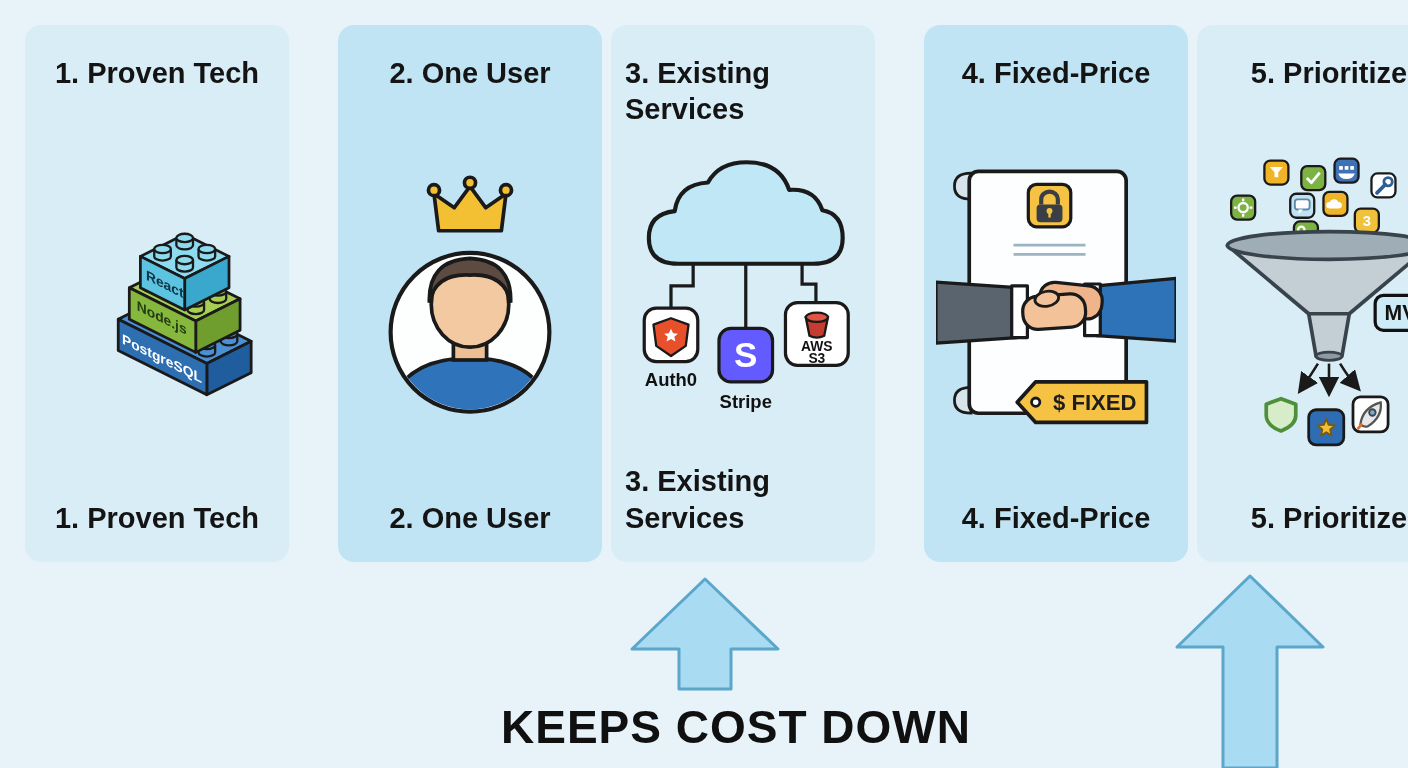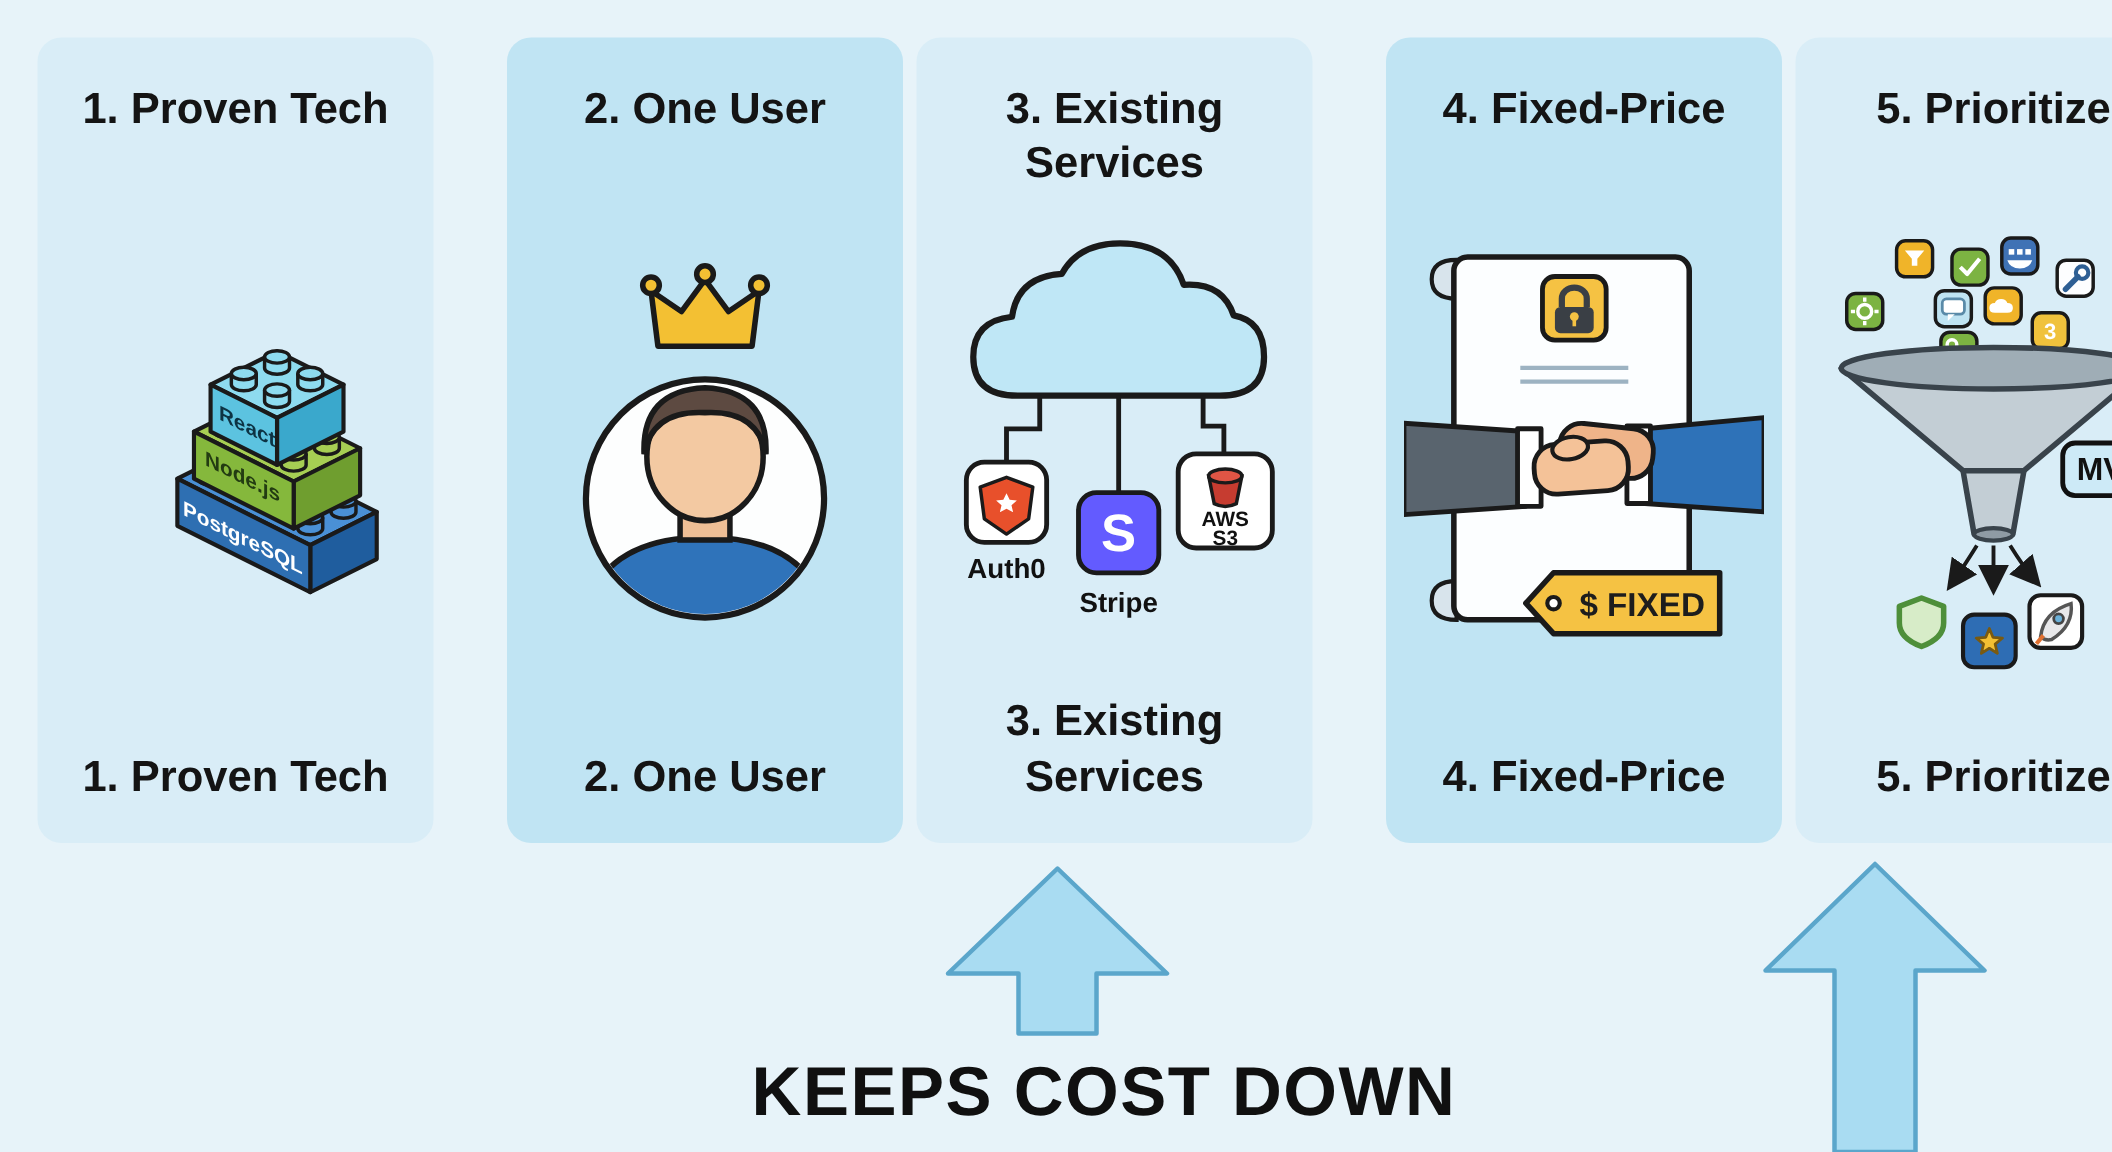--- a/index.html
+++ b/index.html
@@ -9,21 +9,21 @@
     font-family:"Liberation Sans",sans-serif;
   }
   .cards{position:absolute;left:25px;top:25px;display:flex;gap:9px;}
   .card{
     width:264px;height:537px;border-radius:16px;
     display:flex;flex-direction:column;align-items:center;
   }
   .card.light{background:#d9edf7;}
   .card.deep{background:#c0e4f3;margin-left:40px;}
   .card-title{
-    font-weight:bold;font-size:29px;color:#141414;text-align:center;
+    font-weight:bold;font-size:29px;color:#141414;text-align:left;
     line-height:1.25;margin:0;padding:0 14px;
   }
   .card-title.top{margin-top:30px;min-height:76px;}
   .card-title.bottom{margin-top:auto;margin-bottom:26px;}
   .art{margin:auto 0;display:flex;justify-content:center;}
   .art svg{width:240px;height:auto;display:block;}
   svg text{font-family:"Liberation Sans",sans-serif;font-weight:bold;}
   .arrow{position:absolute;}
   .footer-label{
     position:absolute;left:0;top:700px;width:1408px;text-align:center;

